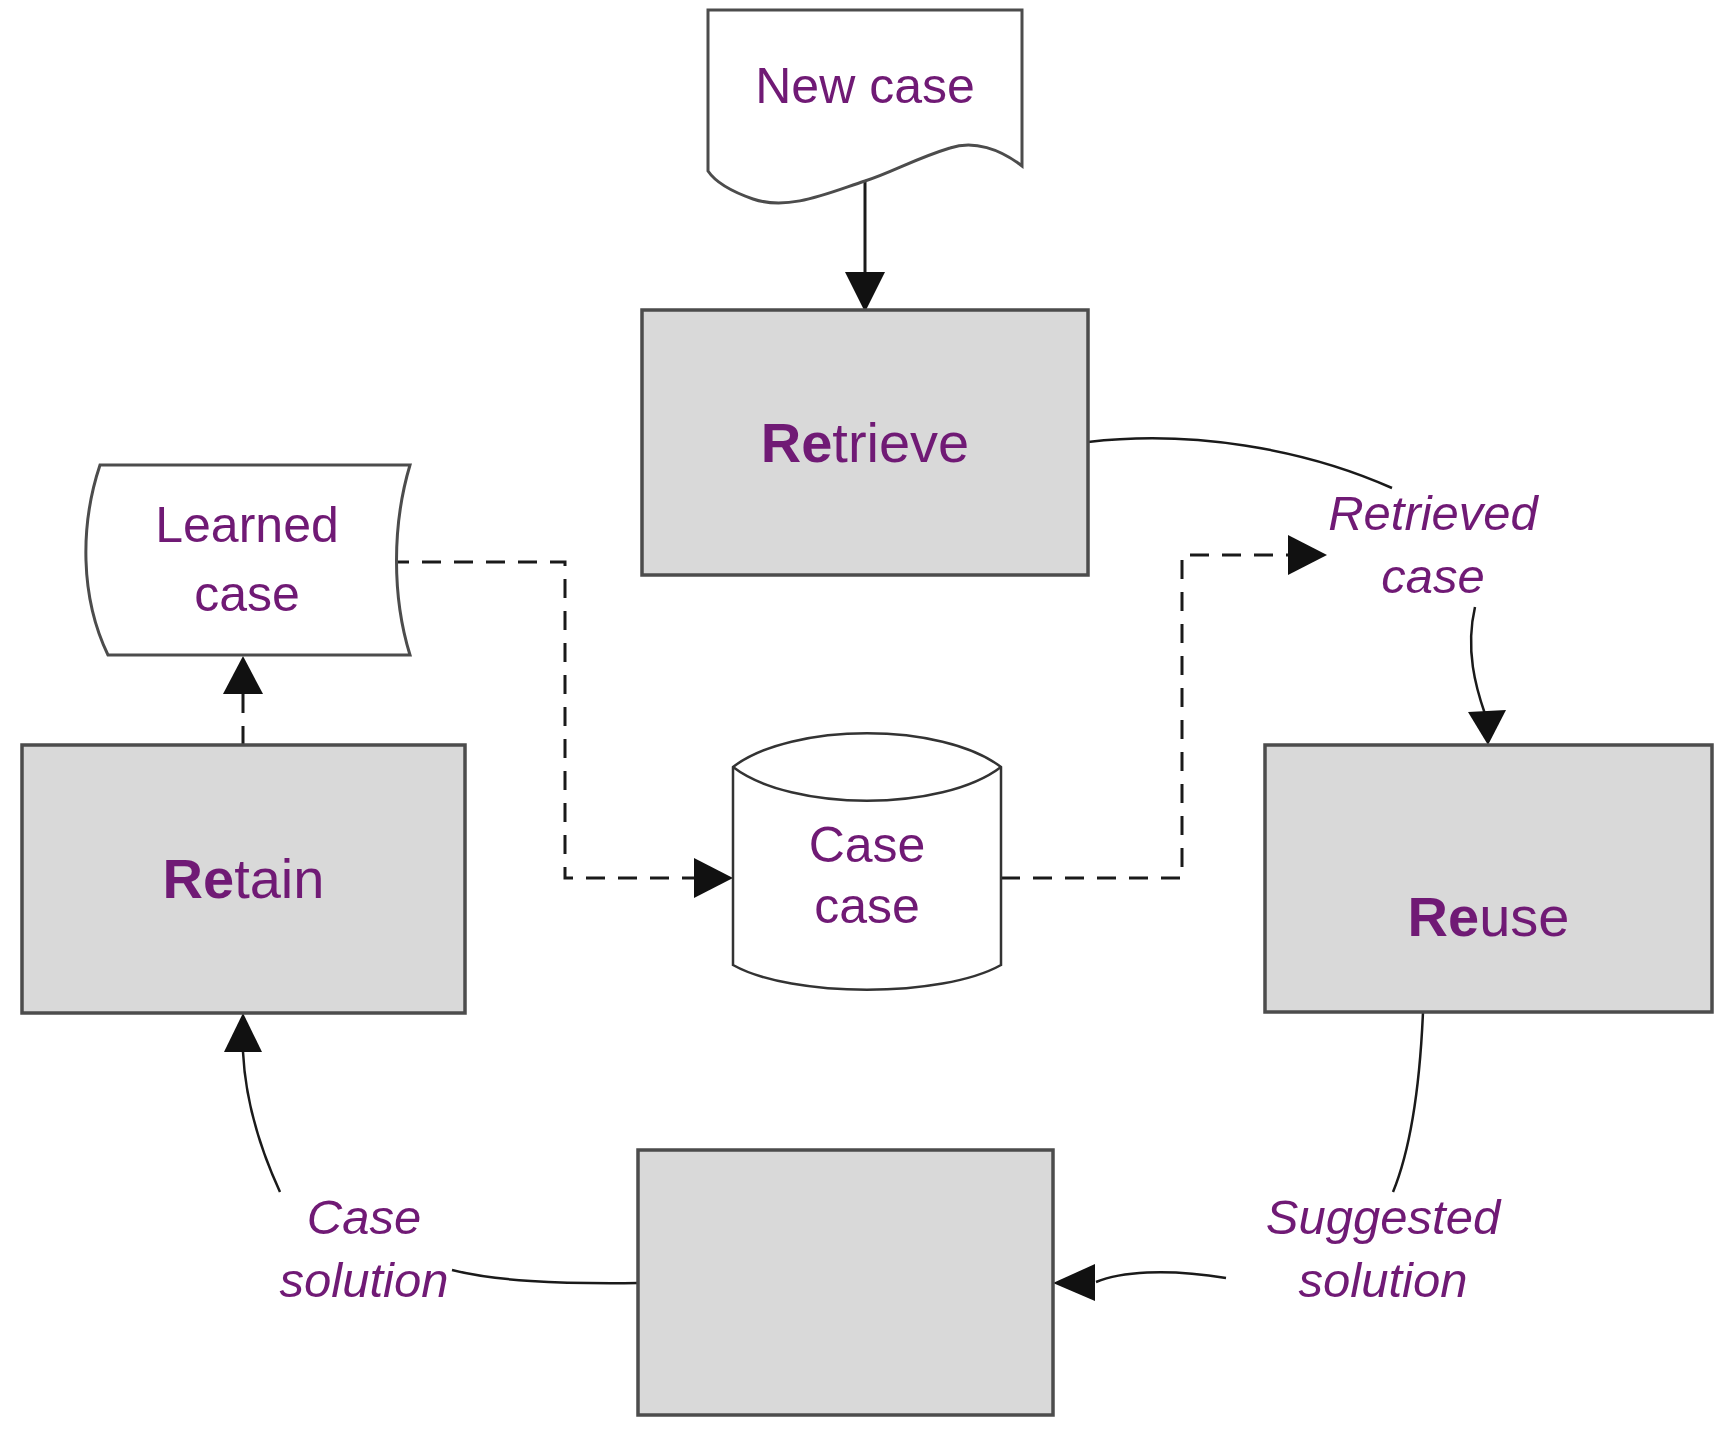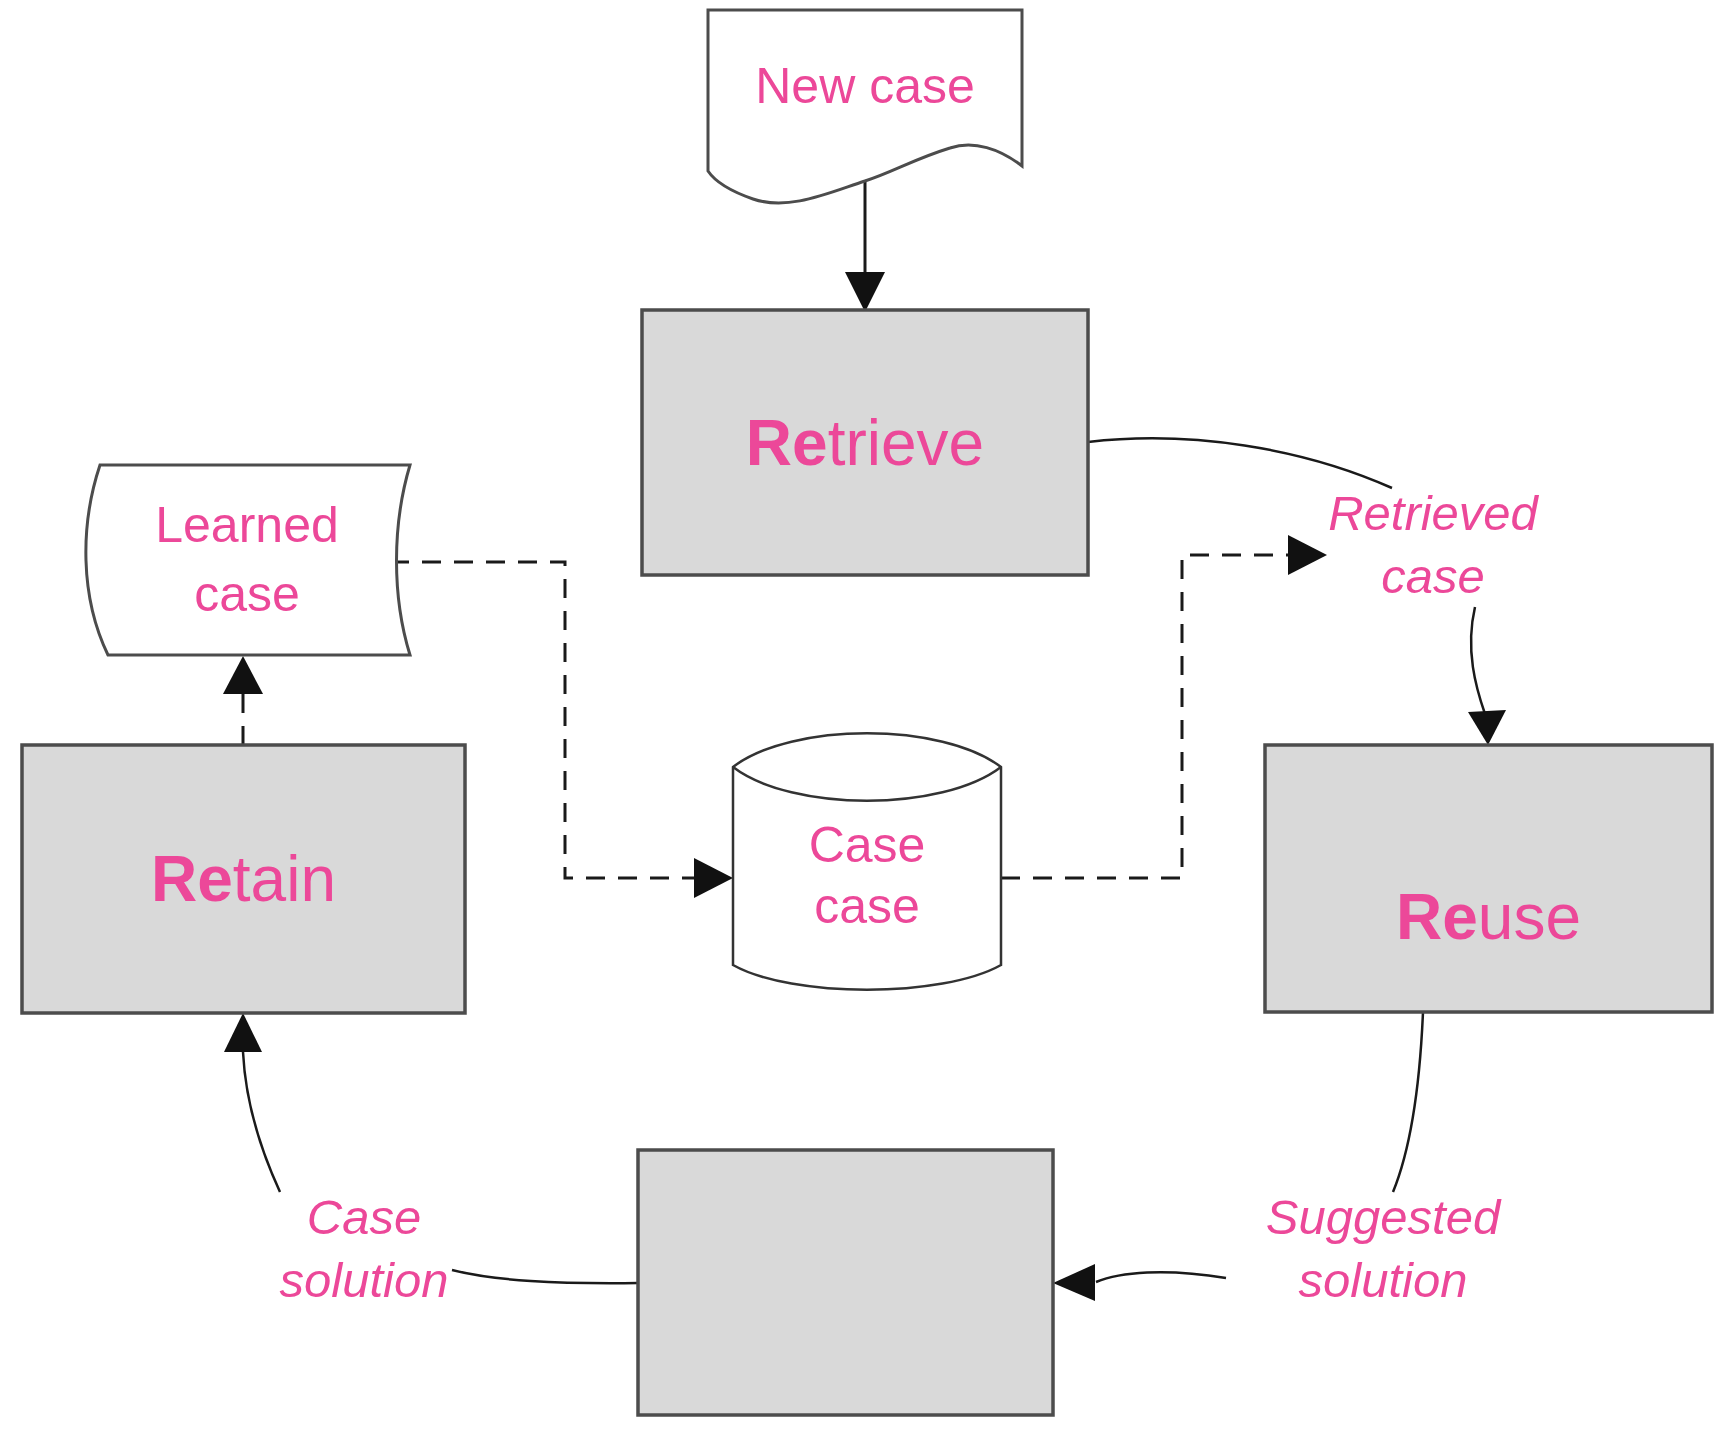--- a/index.html
+++ b/index.html
@@ -6,40 +6,40 @@
     margin: 0;
     padding: 0;
     background: #ffffff;
   }
   .stage {
     position: relative;
     width: 1728px;
     height: 1433px;
     background: #ffffff;
     font-family: "Liberation Sans", sans-serif;
-    color: #ec4899;
+    color: #701a75;
     overflow: hidden;
   }
   .stage svg {
     position: absolute;
     left: 0;
     top: 0;
   }
   .label {
     position: absolute;
     display: flex;
     flex-direction: column;
     align-items: center;
     justify-content: center;
     text-align: center;
     pointer-events: none;
     white-space: nowrap;
   }
   .proc-label {
-    font-size: 64px;
+    font-size: 56px;
     line-height: 64px;
     letter-spacing: 0px;
   }
   .proc-label .re {
     font-weight: bold;
   }
   .artifact-label {
     font-size: 50px;
     line-height: 61px;
   }

